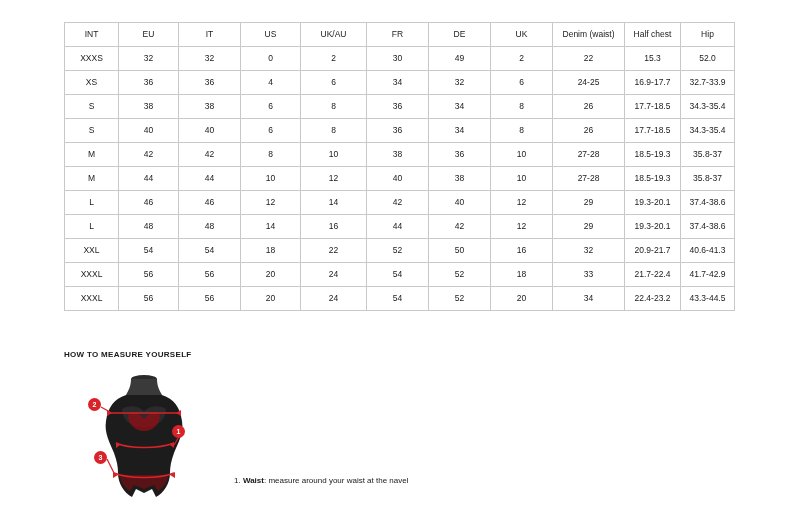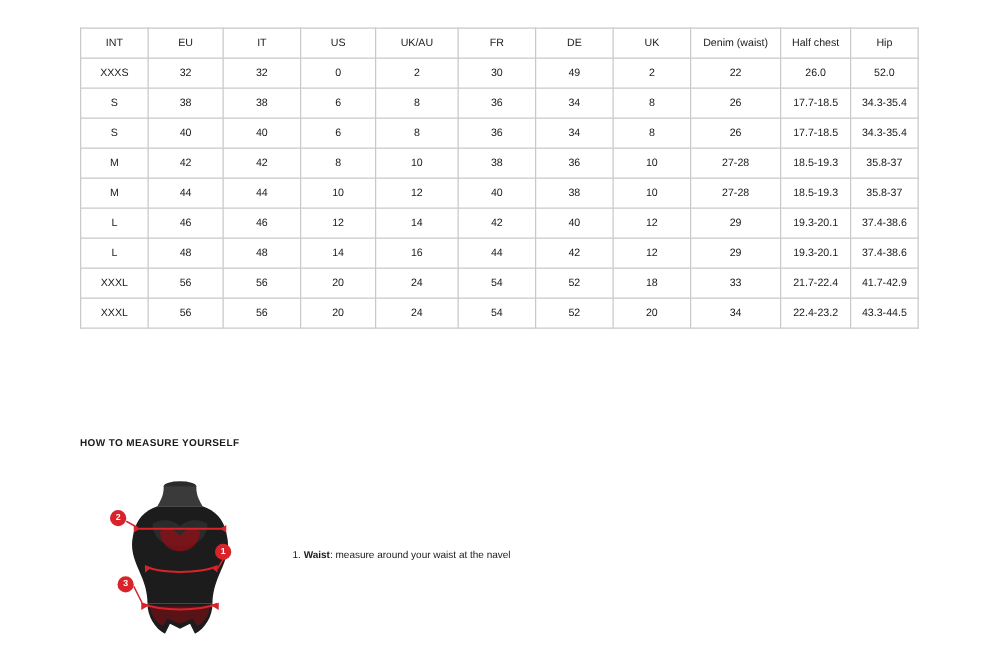--- a/index.html
+++ b/index.html
@@ -70,26 +70,26 @@
     position: absolute;
     left: 64px;
     top: 350px;
     width: 680px;
   }
   .howto-title {
     font-size: 8px;
     font-weight: bold;
     letter-spacing: 0.3px;
     color: #1a1a1a;
-    margin-bottom: 20px;
+    margin-bottom: 10px;
   }
   .howto-body {
     position: relative;
     display: flex;
-    align-items: center;
+    align-items: flex-end;
   }
   .figure-block {
     position: relative;
     width: 120px;
     height: 130px;
     margin-left: 20px;
   }
   .instructions {
     margin-left: 30px;
     padding-top: 12px;
@@ -164,22 +164,35 @@
         <tr>
           <td>XXXS</td>
           <td>32</td>
           <td>32</td>
           <td>0</td>
           <td>2</td>
           <td>30</td>
           <td>49</td>
           <td>2</td>
           <td>22</td>
-          <td class="left-col">26.0</td>
+          <td class="left-col">15.3</td>
           <td class="left-col">52.0</td>
+        </tr>
+        <tr>
+          <td>XS</td>
+          <td>36</td>
+          <td>36</td>
+          <td>4</td>
+          <td>6</td>
+          <td>34</td>
+          <td>32</td>
+          <td>6</td>
+          <td>24-25</td>
+          <td class="left-col">16.9-17.7</td>
+          <td class="left-col">32.7-33.9</td>
         </tr>
         <tr>
           <td>S</td>
           <td>38</td>
           <td>38</td>
           <td>6</td>
           <td>8</td>
           <td>36</td>
           <td>34</td>
           <td>8</td>
@@ -246,20 +259,33 @@
           <td>14</td>
           <td>16</td>
           <td>44</td>
           <td>42</td>
           <td>12</td>
           <td>29</td>
           <td class="left-col">19.3-20.1</td>
           <td class="left-col">37.4-38.6</td>
         </tr>
         <tr>
+          <td>XXL</td>
+          <td>54</td>
+          <td>54</td>
+          <td>18</td>
+          <td>22</td>
+          <td>52</td>
+          <td>50</td>
+          <td>16</td>
+          <td>32</td>
+          <td class="left-col">20.9-21.7</td>
+          <td class="left-col">40.6-41.3</td>
+        </tr>
+        <tr>
           <td>XXXL</td>
           <td>56</td>
           <td>56</td>
           <td>20</td>
           <td>24</td>
           <td>54</td>
           <td>52</td>
           <td>18</td>
           <td>33</td>
           <td class="left-col">21.7-22.4</td>

